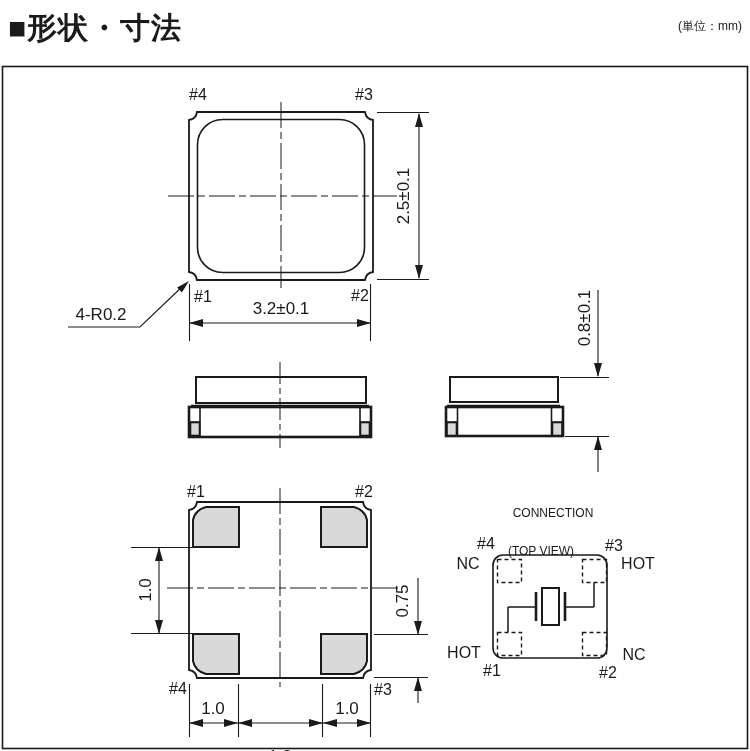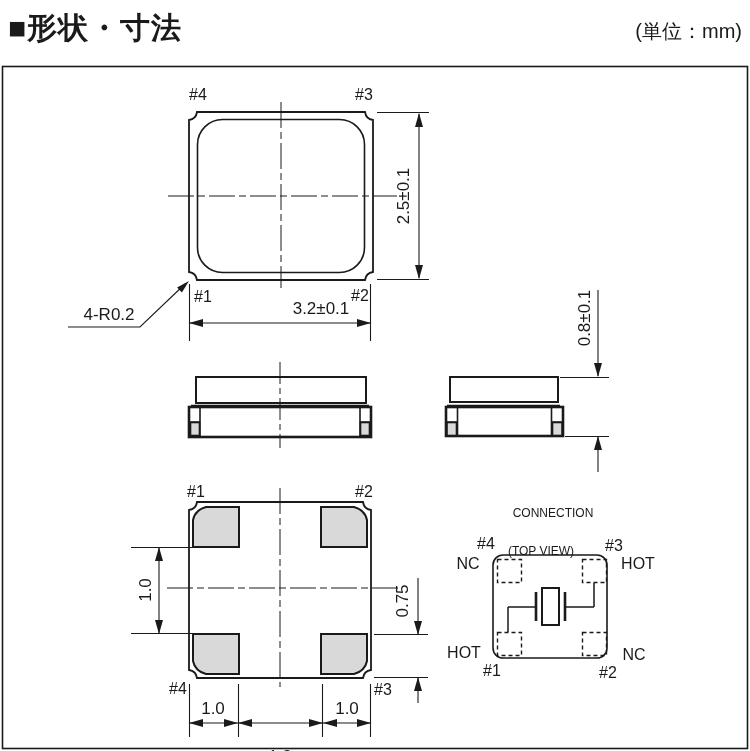--- a/index.html
+++ b/index.html
@@ -14,21 +14,21 @@
     transform:translateX(-50%);
   }
   .dim{font-size:17px;}
   .rot{transform:translate(-50%,-50%) rotate(-90deg);transform-origin:center center;}
   .page-title{
     position:absolute;left:8px;top:8px;z-index:2;
     font-size:30px;font-weight:bold;letter-spacing:1px;white-space:nowrap;
   }
   .unit-note{
     position:absolute;right:8px;top:18px;z-index:2;
-    font-size:20px;white-space:nowrap;
+    font-size:12px;white-space:nowrap;
   }
   .conn-title{font-size:12px;}
 </style>
 </head>
 <body>
 
 <div id="stage">
 
   <svg id="linework" width="750" height="751" viewBox="0 0 750 751">
     <g stroke="#1a1a1a" fill="none">
@@ -154,23 +154,23 @@
     </g>
   </svg>
 
   <div class="page-title">■形状・寸法</div>
   <div class="unit-note">(単位：mm)</div>
 
   <div class="lbl" style="left:198px;top:87px;">#4</div>
   <div class="lbl" style="left:364px;top:87px;">#3</div>
   <div class="lbl" style="left:203px;top:289px;">#1</div>
   <div class="lbl" style="left:360px;top:288px;">#2</div>
-  <div class="lbl dim" style="left:281px;top:300px;margin-left:40px;">3.2±0.1</div>
+  <div class="lbl dim" style="left:281px;top:300px;">3.2±0.1</div>
   <div class="lbl dim rot" style="left:403px;top:196px;">2.5±0.1</div>
-  <div class="lbl dim" style="left:109px;top:306px;">4-R0.2</div>
+  <div class="lbl dim" style="left:101px;top:306px;">4-R0.2</div>
 
   <div class="lbl dim rot" style="left:584px;top:318px;">0.8±0.1</div>
 
   <div class="lbl" style="left:196px;top:484px;">#1</div>
   <div class="lbl" style="left:364px;top:484px;">#2</div>
   <div class="lbl" style="left:178px;top:681px;">#4</div>
   <div class="lbl" style="left:383px;top:682px;">#3</div>
   <div class="lbl dim rot" style="left:145px;top:590px;">1.0</div>
   <div class="lbl dim rot" style="left:402px;top:601px;">0.75</div>
   <div class="lbl dim" style="left:213px;top:700px;">1.0</div>

